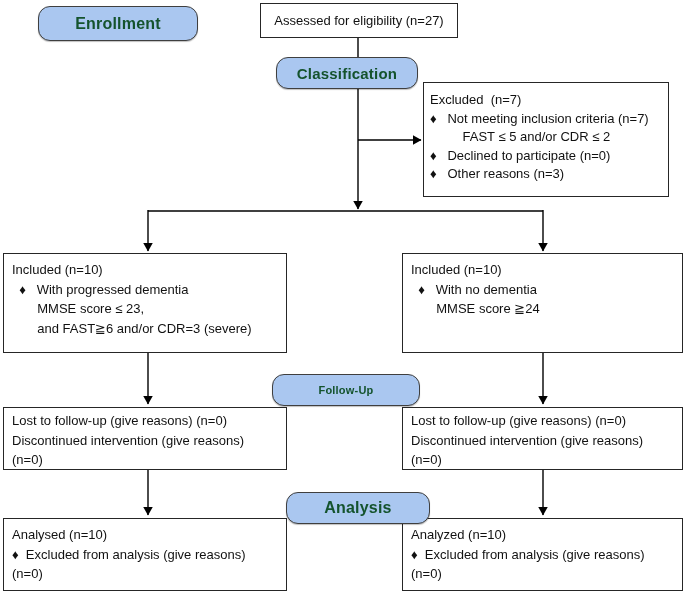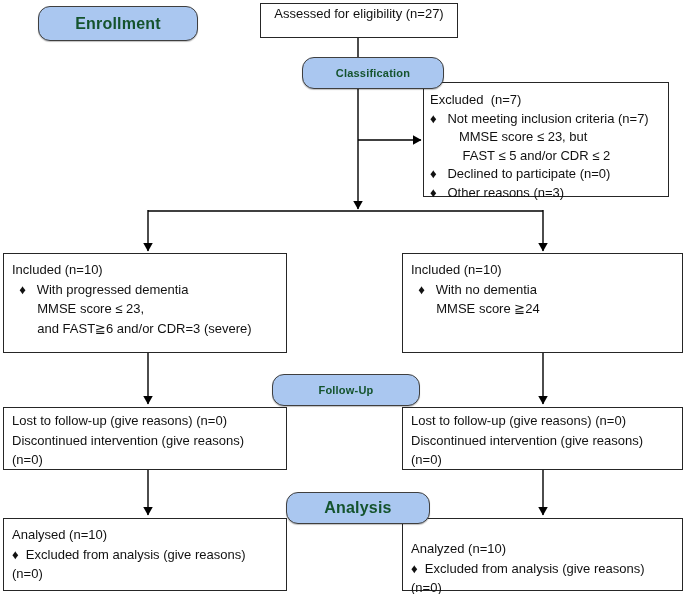--- a/index.html
+++ b/index.html
@@ -40,20 +40,21 @@
     z-index: 2;
     box-sizing: border-box;
   }
   .wbox .ln {
     white-space: pre;
     line-height: 19.5px;
   }
   .wbox.tight .ln { line-height: 18.6px; }
   .centered {
     display: flex;
+    align-items: center;
     justify-content: center;
   }
 </style>
 </head>
 <body>
 
 <div id="canvas">
 
   <svg id="connectors" width="685" height="594" viewBox="0 0 685 594">
     <defs>
@@ -72,21 +73,20 @@
     <line x1="543" y1="470" x2="543" y2="515" stroke="#000" stroke-width="1.4" marker-end="url(#ah)"></line>
   </svg>
 
   <div class="wbox centered" style="left:260px; top:3px; width:198px; height:35px;">
     <span class="ln">Assessed for eligibility (n=27)</span>
   </div>
 
   <div class="wbox tight" style="left:423px; top:82px; width:246px; height:115px; padding:8px 6px;">
     <div class="ln">Excluded  (n=7)</div>
     <div class="ln">♦   Not meeting inclusion criteria (n=7)</div>
-    <div class="ln">        MMSE score ≤ 23, but</div>
     <div class="ln">         FAST ≤ 5 and/or CDR ≤ 2</div>
     <div class="ln">♦   Declined to participate (n=0)</div>
     <div class="ln">♦   Other reasons (n=3)</div>
   </div>
 
   <div class="wbox" style="left:3px; top:253px; width:284px; height:100px; padding:6px 8px;">
     <div class="ln">Included (n=10)</div>
     <div class="ln">  ♦   With progressed dementia</div>
     <div class="ln">       MMSE score ≤ 23,</div>
     <div class="ln">       and FAST≧6 and/or CDR=3 (severe)</div>
@@ -109,27 +109,27 @@
     <div class="ln">Discontinued intervention (give reasons)</div>
     <div class="ln">(n=0)</div>
   </div>
 
   <div class="wbox" style="left:3px; top:518px; width:284px; height:73px; padding:6px 8px;">
     <div class="ln">Analysed (n=10)</div>
     <div class="ln">♦  Excluded from analysis (give reasons)</div>
     <div class="ln">(n=0)</div>
   </div>
 
-  <div class="wbox" style="left:402px; top:518px; width:281px; height:73px; padding:20px 8px;">
+  <div class="wbox" style="left:402px; top:518px; width:281px; height:73px; padding:6px 8px;">
     <div class="ln">Analyzed (n=10)</div>
     <div class="ln">♦  Excluded from analysis (give reasons)</div>
     <div class="ln">(n=0)</div>
   </div>
 
   <div class="stage" style="left:38px; top:6px; width:158px; height:33px;">Enrollment</div>
 
-  <div class="stage" style="left:302px; top:57px; width:140px; height:30px; font-size:11px;">Classification</div>
+  <div class="stage" style="left:276px; top:57px; width:140px; height:30px; font-size:15px;">Classification</div>
 
   <div class="stage" style="left:272px; top:374px; width:146px; height:30px; font-size:11px;">Follow-Up</div>
 
   <div class="stage" style="left:274px; top:492px; width:142px; height:30px;margin-left:12px;">Analysis</div>
 
 </div>
 
 </body></html>

